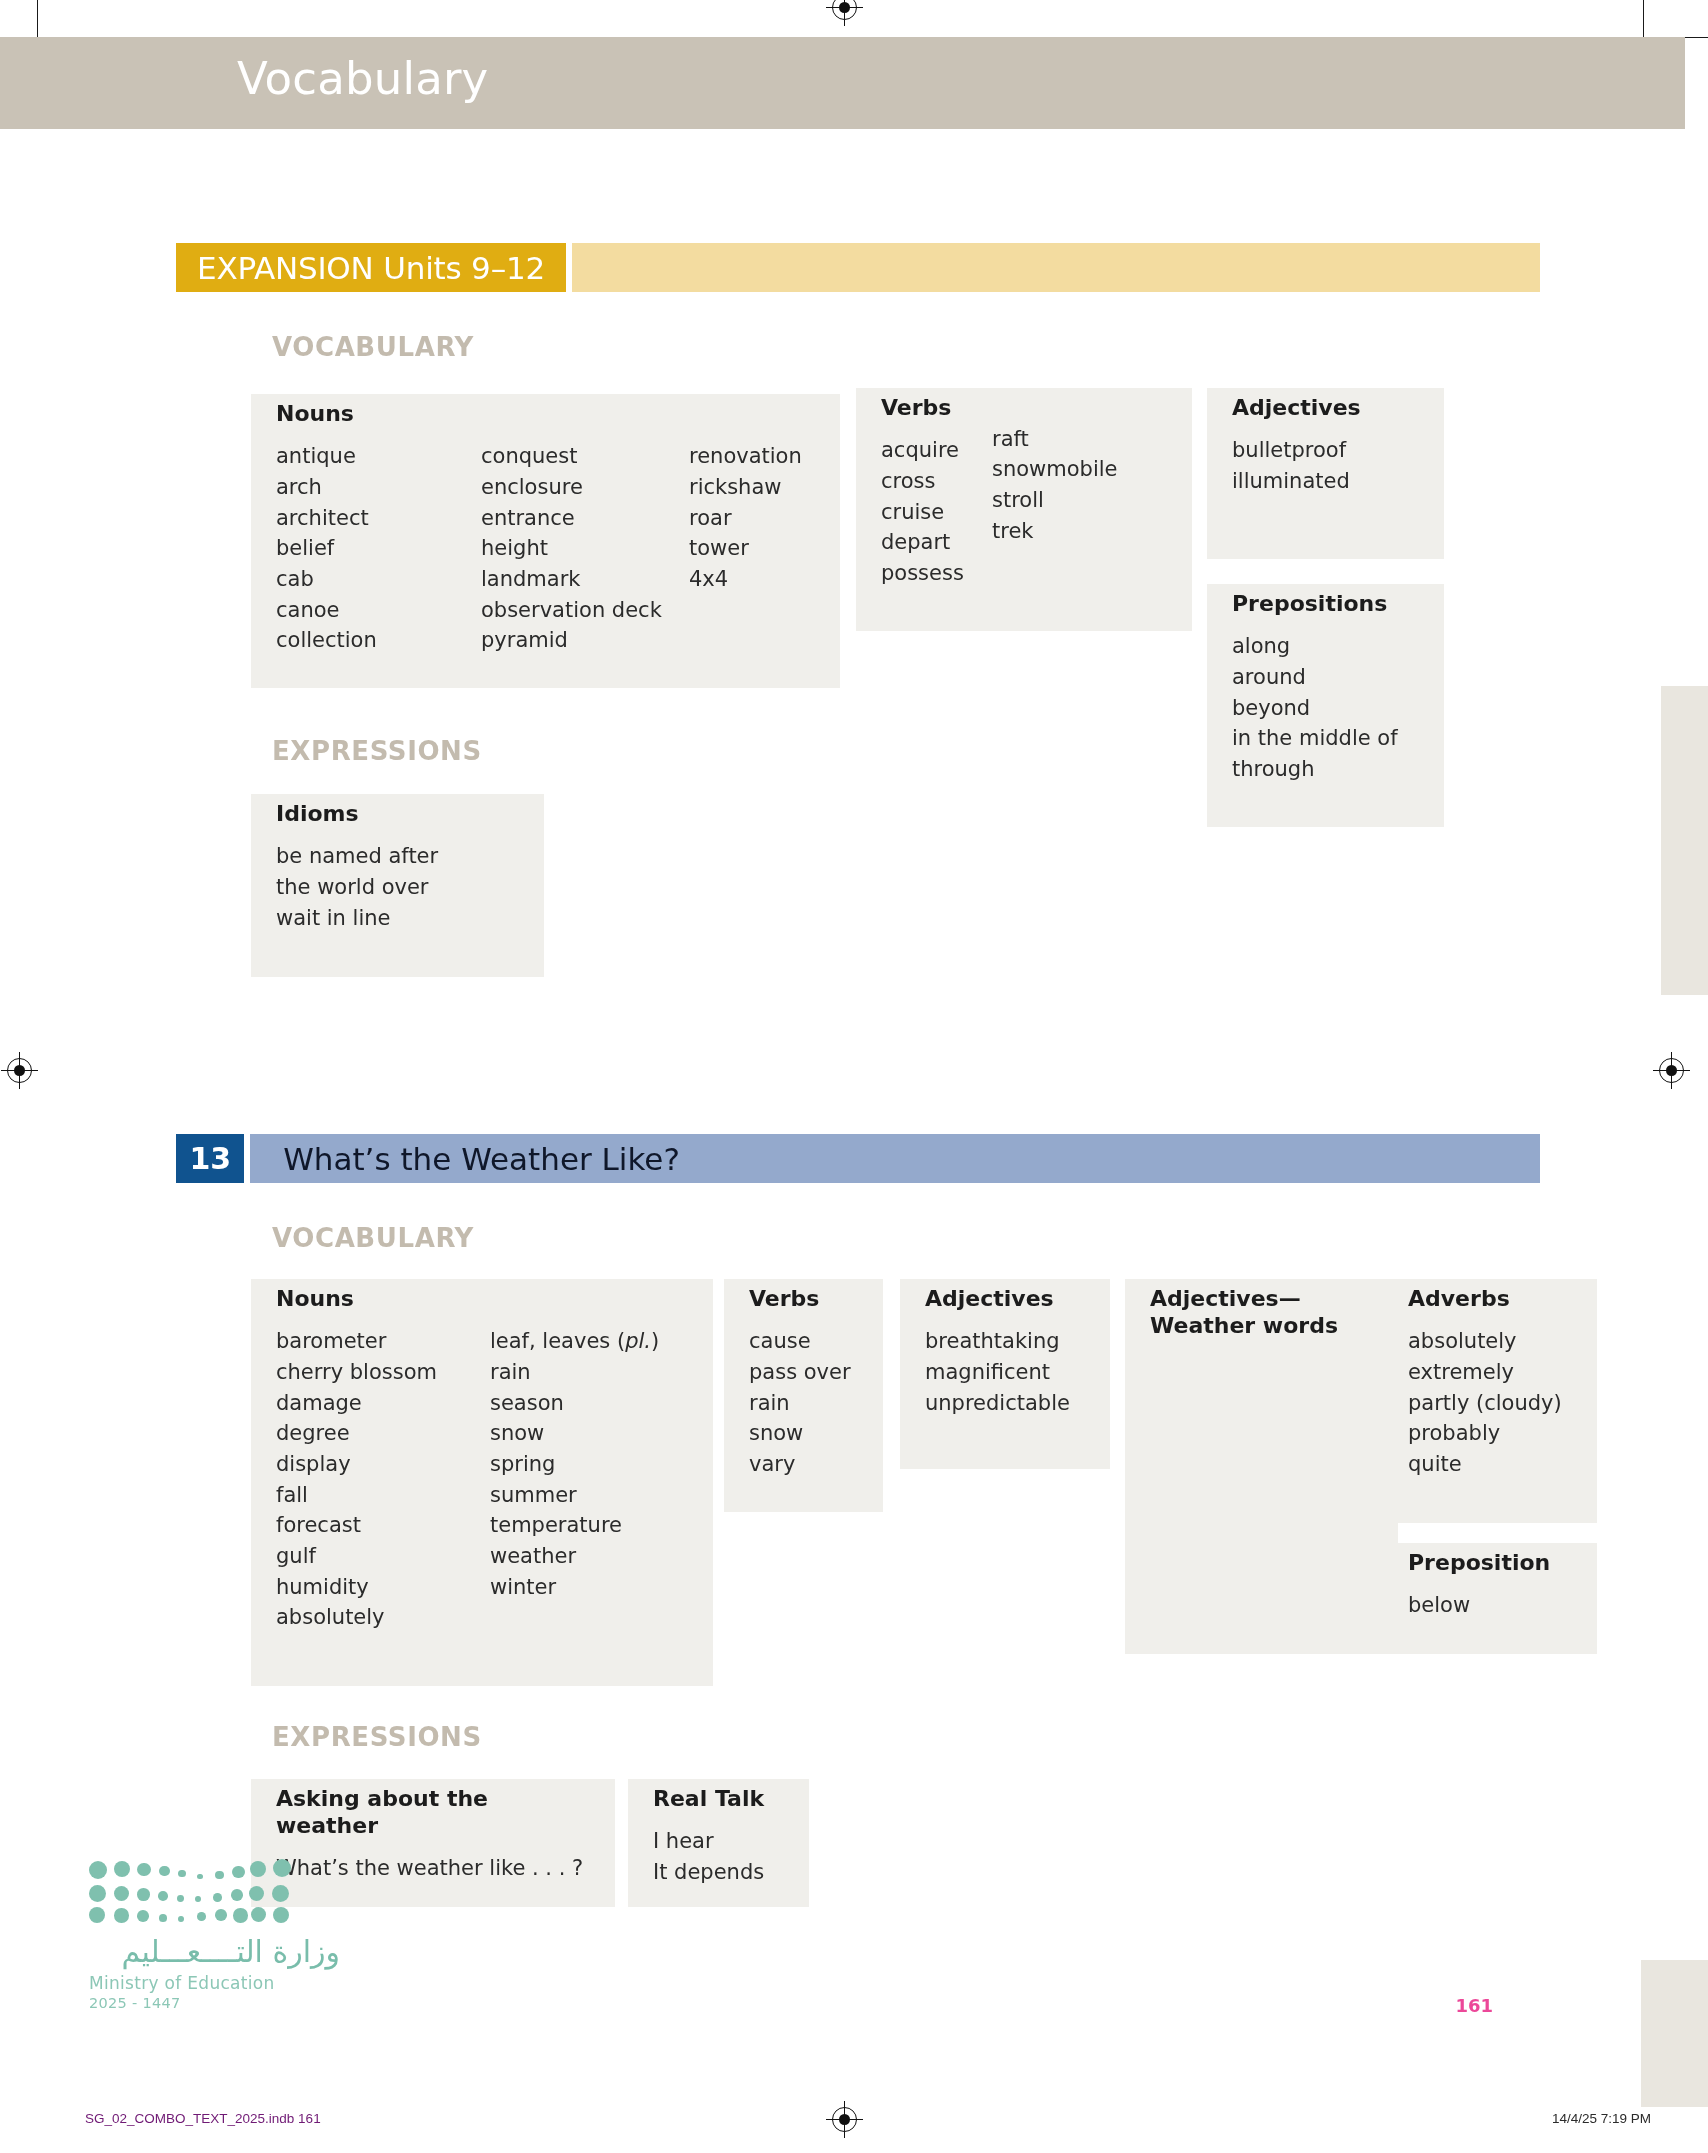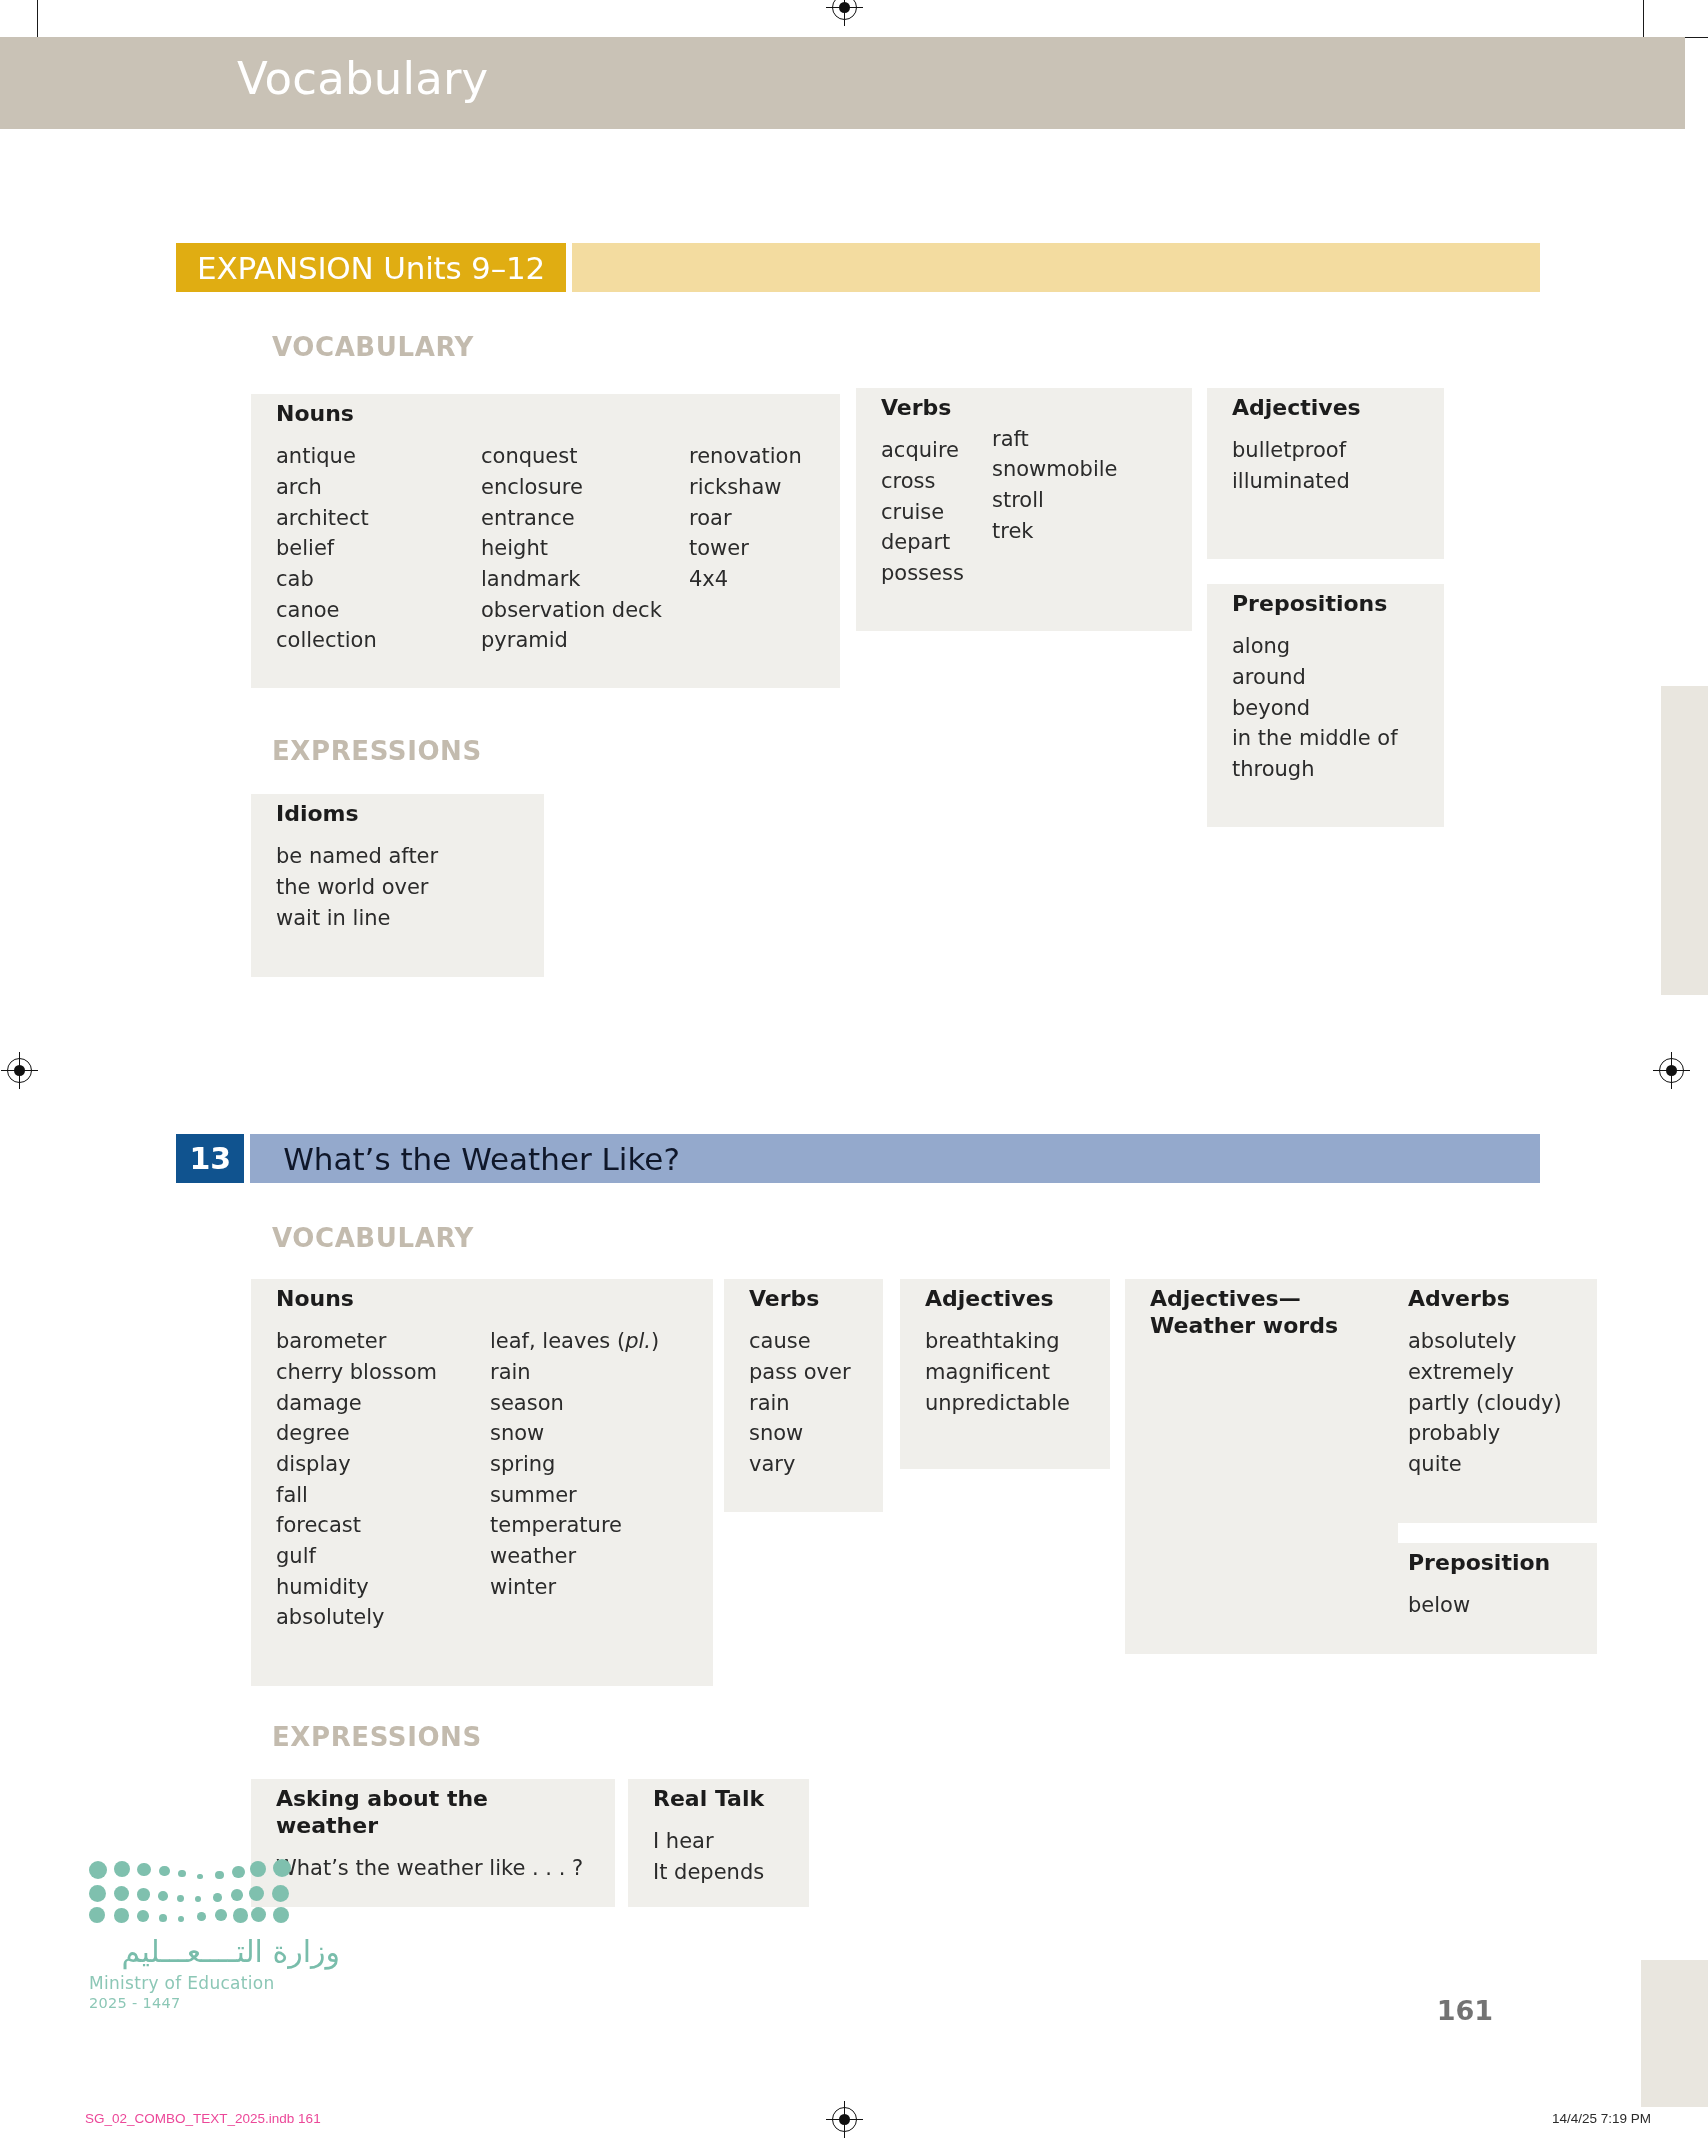--- a/index.html
+++ b/index.html
@@ -190,33 +190,33 @@
     color: #8cc7b6;
     letter-spacing: 0.3px;
     font-family: "DejaVu Sans", sans-serif;
   }
 
   
   .page-number {
     position: absolute;
     right: 216px;
     top: 1995px;
-    font-size: 27px;
+    font-size: 18px;
     font-weight: 700;
-    color: #737373;
+    color: #ec4899;
     font-family: "DejaVu Sans", sans-serif;
   }
 
   
   .footer-left {
     position: absolute;
     left: 85px;
     top: 2111px;
     font-size: 13.5px;
-    color: #ec4899;
+    color: #701a75;
     font-family: "Liberation Sans", sans-serif;
   }
   .footer-right {
     position: absolute;
     right: 58px;
     top: 2111px;
     font-size: 13.5px;
     color: #2b2b2b;
     font-family: "Liberation Sans", sans-serif;
   }

